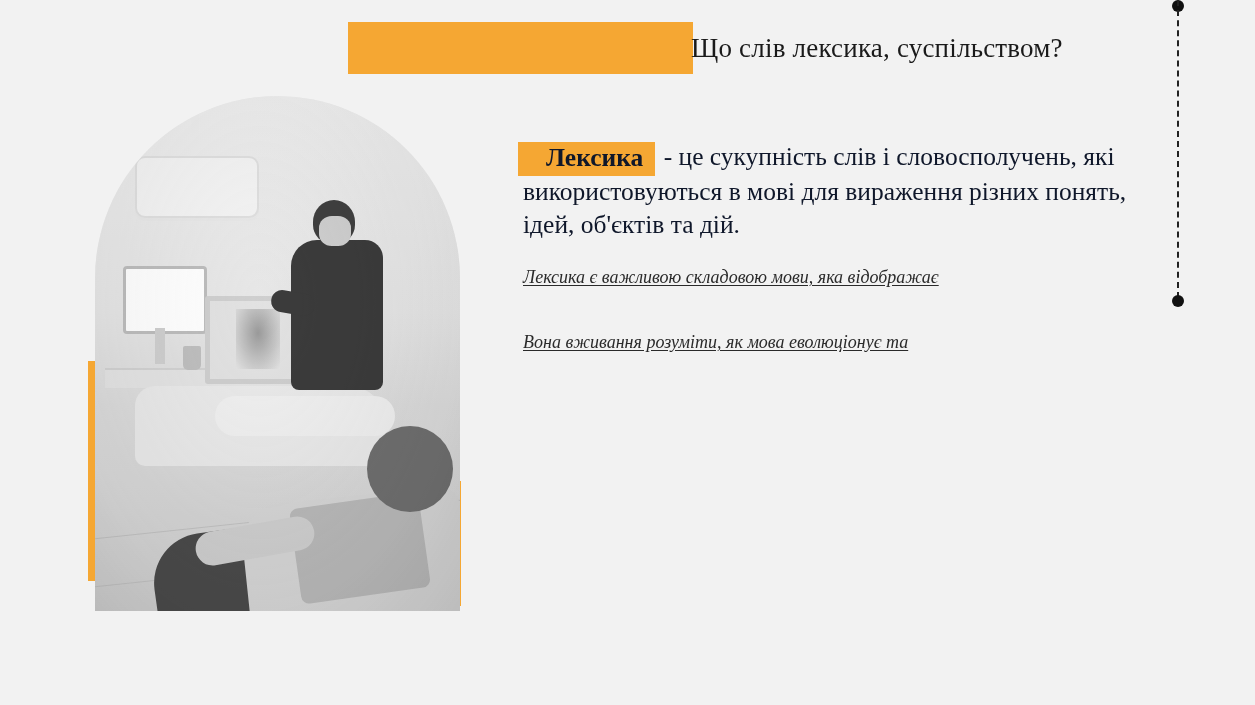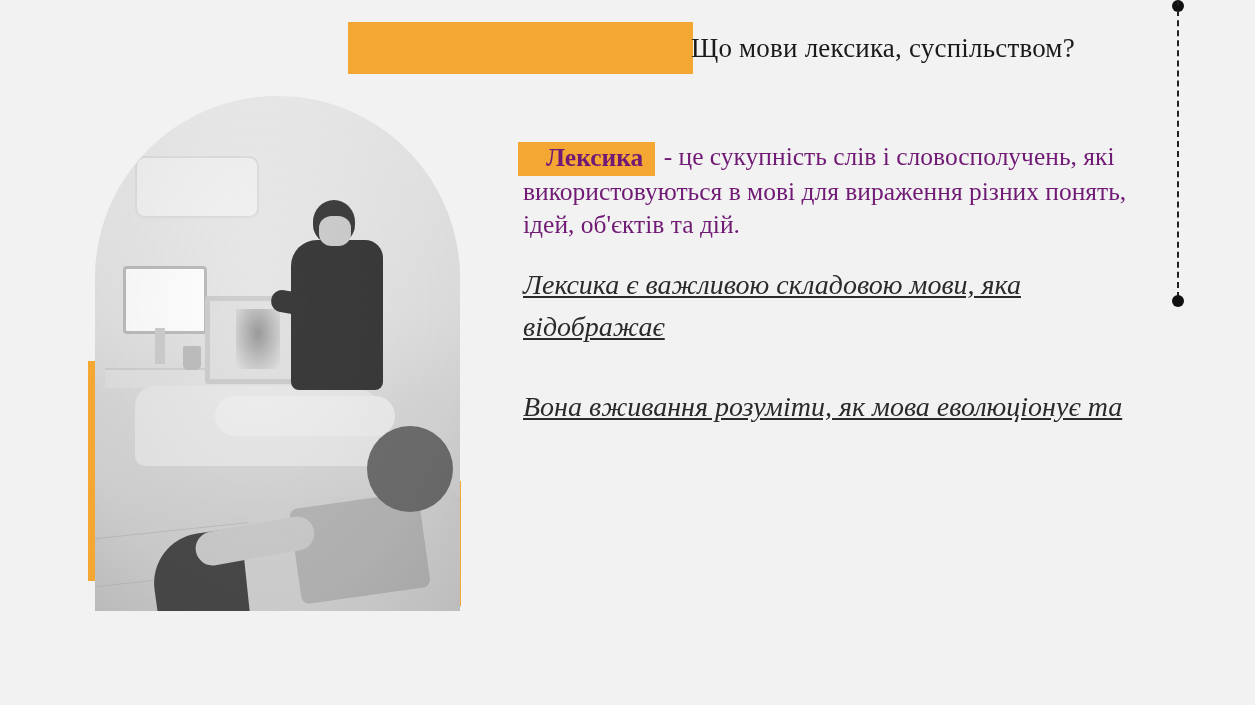--- a/index.html
+++ b/index.html
@@ -208,55 +208,55 @@
     left: 523px;
     top: 140px;
     width: 640px;
   }
   .block { margin-bottom: 38px; }
   .block:last-child { margin-bottom: 0; }
 
   .para {
     font-size: 25.5px;
     line-height: 1.32;
-    color: #701a75;
+    color: #0f172a;
     text-align: left;
   }
   .kw {
     display: inline-block;
     background: #f5a733;
     font-weight: bold;
     font-size: 25.5px;
     padding: 3px 12px 4px 28px;
     margin-left: -5px;
     margin-right: 2px;
     line-height: 1.05;
     position: relative;
     top: 1px;
   }
   .note {
     margin-top: 22px;
-    font-size: 28px;
+    font-size: 18px;
     font-style: italic;
     line-height: 1.5;
     color: #2a2a2a;
     text-decoration: underline;
     text-underline-offset: 2px;
   }
   .note span { display: block; }
 </style>
 </head>
 <body>
 
 <div class="slide">
 
   <div class="title-hl"></div>
   <div class="title-row">
     <div class="title-inner">
-      <span class="title-text">Що мови </span><span class="title-text bold">лексика</span><span class="title-text">, </span><span class="title-text bold">суспільством?</span>
+      <span class="title-text">Що слів </span><span class="title-text bold">лексика</span><span class="title-text">, </span><span class="title-text bold">суспільством?</span>
     </div>
   </div>
 
   <div class="dot-top"></div>
   <div class="dotline"></div>
   <div class="dot-bottom"></div>
 
   <div class="img-wrap">
     <div class="accent-left"></div>
     <div class="accent-right"></div>

